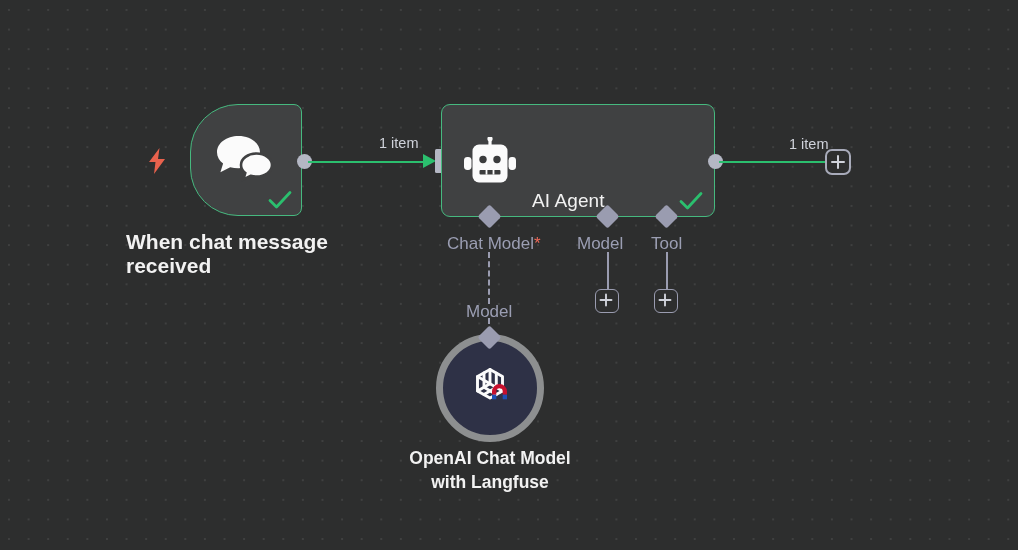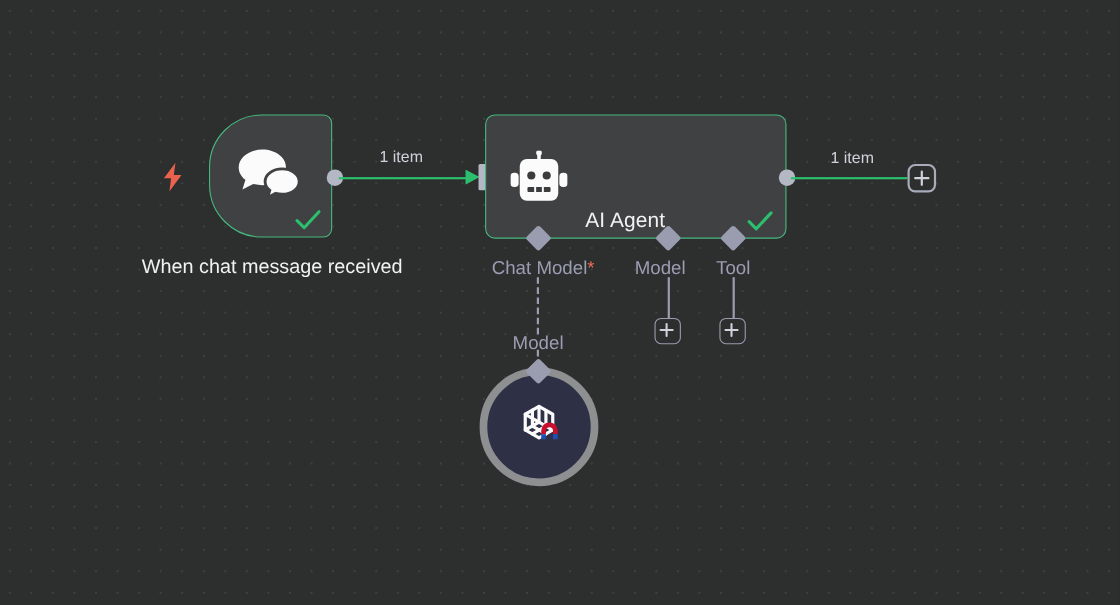--- a/index.html
+++ b/index.html
@@ -43,24 +43,24 @@
     right: 8px; bottom: 4px;
     width: 26px; height: 22px;
   }
   #trigger-bolt {
     left: 147px; top: 148px;
     width: 20px; height: 26px;
   }
   #trigger-label {
     left: 126px; top: 230px;
     width: 240px;
-    text-align: right;
+    text-align: left;
     color: #f2f2f2;
-    font-size: 18px;
-    font-weight: normal;
+    font-size: 21px;
+    font-weight: bold;
     line-height: 24px;
   }
 
   
   #agent-node {
     left: 441px; top: 104px;
     width: 274px; height: 113px;
     background: #404142;
     border: 1.6px solid #46b97f;
     border-radius: 9px;
@@ -104,20 +104,21 @@
 
   
   .conn-line {
     height: 2.2px;
     background: #2bbf6e;
   }
   .conn-label {
     color: #cfd2da;
     font-size: 14.5px;
     white-space: nowrap;
+    margin-left: 34px;
   }
   .sub-label {
     color: #9b9eb3;
     font-size: 17px;
     white-space: nowrap;
   }
   .req-star { color: #ef6a5a; }
   .v-line {
     width: 2.2px;
     background: #9a9cb0;
@@ -284,14 +285,18 @@
           <path d="M28 29.5 a7.5 7.5 0 0 1 15 0 v3.2 h-4.3 v-3.2 a3.2 3.2 0 0 0 -6.4 0 v3.2 H28 Z" fill="#c8102e"></path>
           <rect x="28" y="32.7" width="4.3" height="4.6" fill="#1f4fb5"></rect>
           <rect x="38.7" y="32.7" width="4.3" height="4.6" fill="#1f4fb5"></rect>
           <path d="M28 37.3 a7.5 7.5 0 0 0 15 0 h-4.3 a3.2 3.2 0 0 1 -6.4 0 Z" fill="#c8102e" opacity="0"></path>
           <path d="M28 36.9 a7.5 7.5 0 0 0 15 0" fill="none" stroke="#1f4fb5" stroke-width="0"></path>
         </g>
       </svg>
     </div>
   </div>
 
+  <div class="abs nosel" id="openai-label">
+    <div>OpenAI Chat Model</div>
+    <div>with Langfuse</div>
+  </div>
 
 </div>
 
 </body></html>

